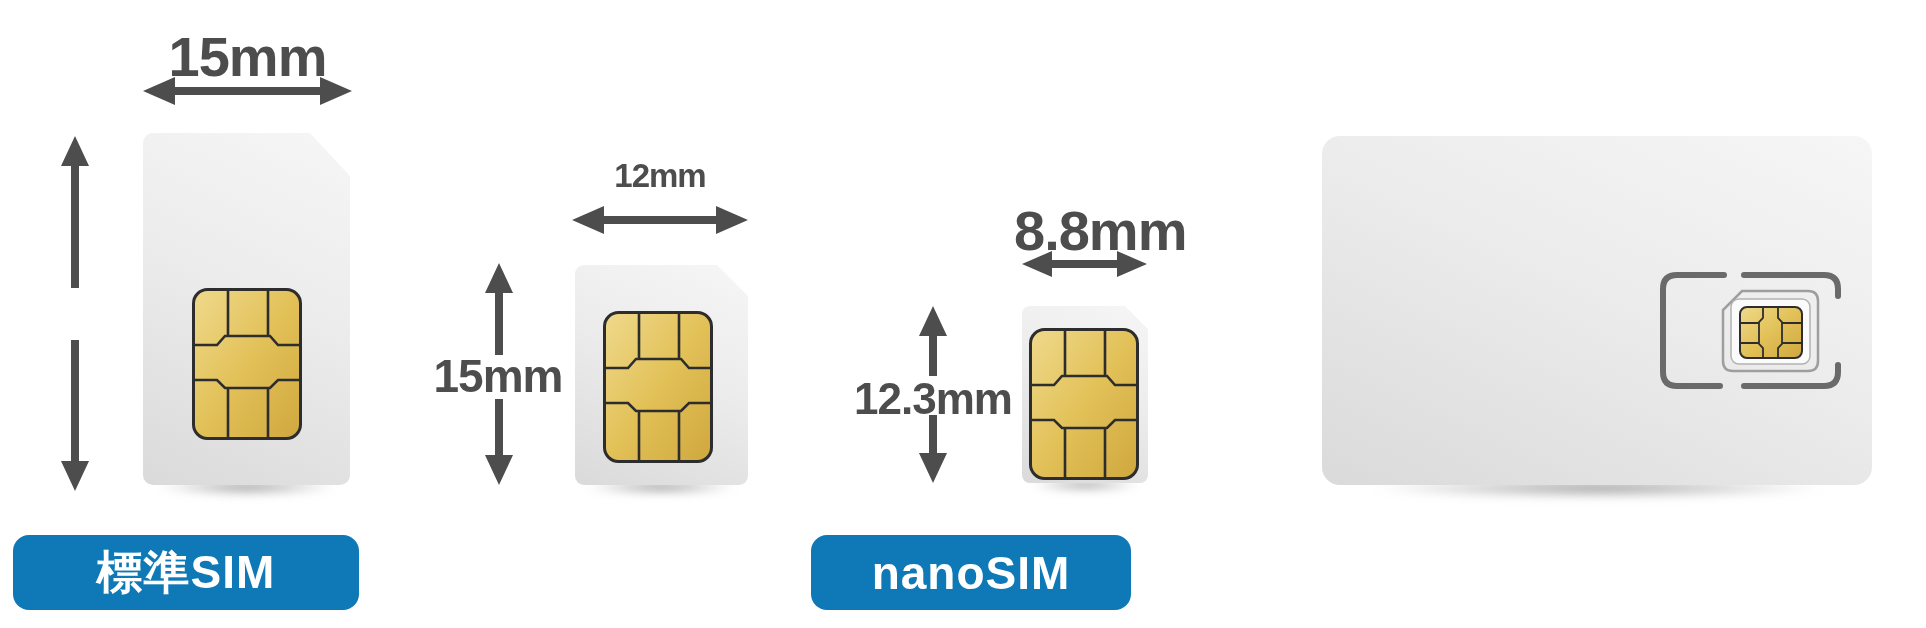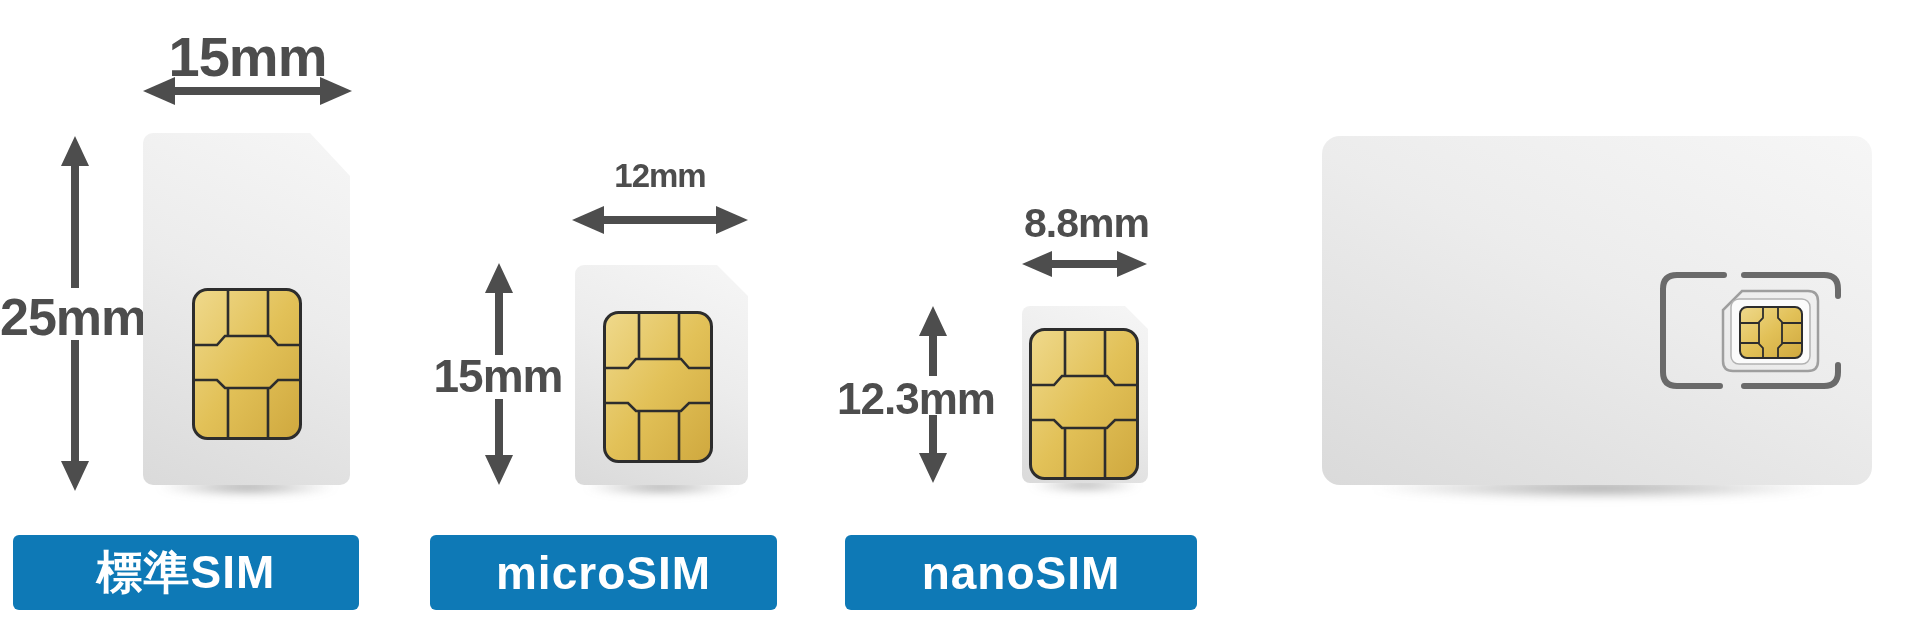--- a/index.html
+++ b/index.html
@@ -38,21 +38,21 @@
     position:absolute;
     border-radius:50%;
     background:radial-gradient(ellipse closest-side,rgba(55,55,55,0.45) 0%,rgba(90,90,90,0.18) 55%,rgba(120,120,120,0) 85%);
     filter:blur(4px);
     z-index:1;
   }
   .label-bar{
     position:absolute;
     top:522px;height:75px;
     background:#0e79b6;
-    border-radius:6px;
+    border-radius:16px;
     display:flex;align-items:center;justify-content:center;
     z-index:5;
   }
   .label-bar span{
     color:#ffffff;
     font-weight:bold;
     font-size:46px;
     letter-spacing:1px;
     white-space:nowrap;
   }
@@ -69,21 +69,20 @@
     <polygon points="0,18 32,4 32,32"></polygon>
     <polygon points="209,18 177,4 177,32"></polygon>
     <rect x="28" y="14" width="153" height="8"></rect>
   </svg>
 
   <svg class="arrow" style="left:57px;top:123px" width="36" height="152" viewBox="0 0 36 152">
     <polygon points="18,0 4,30 32,30"></polygon>
     <rect x="14" y="26" width="8" height="126"></rect>
   </svg>
 
-  <div class="dim-label" style="left:0px;top:278px;width:138px;font-size:52px">25mm</div>
 
   <svg class="arrow" style="left:57px;top:327px" width="36" height="151" viewBox="0 0 36 151">
     <rect x="14" y="0" width="8" height="125"></rect>
     <polygon points="18,151 4,121 32,121"></polygon>
   </svg>
 
   <div class="card-shadow" style="left:141px;top:463px;width:212px;height:22px"></div>
 
   <div class="sim-card" style="left:143px;top:120px;width:207px;height:352px;border-radius:10px">
     <div class="corner-cut" style="width:40px;height:43px"></div>
@@ -134,38 +133,35 @@
           <stop offset="0" stop-color="#efd98c"></stop>
             <stop offset="0.5" stop-color="#e2c158"></stop>
             <stop offset="1" stop-color="#cfa83e"></stop>
         </linearGradient>
       </defs>
       <rect x="1.5" y="1.5" width="107" height="149" rx="14" fill="url(#gold2)" stroke="#2d2d2d" stroke-width="3"></rect>
       <path d="M36,2 V48 M76,2 V48 M2,57 H25 L33,48 H78 L86,57 H108 M2,92 H25 L33,100 H78 L86,92 H108 M36,100 V150 M76,100 V150" fill="none" stroke="#2d2d2d" stroke-width="2.6"></path>
     </svg>
   </div>
 
-  <div class="label-bar" style="left:430px;width:347px">
-    <span>microSIM</span>
-  </div>
-
-  <div class="dim-label" style="left:1014px;top:190px;width:145px;font-size:41px">8.8mm</div>
+
+  <div class="dim-label" style="left:1014px;top:190px;width:145px;font-size:56px">8.8mm</div>
 
   <svg class="arrow" style="left:1022px;top:233px" width="125" height="36" viewBox="0 0 125 36">
     <polygon points="0,18 30,5 30,31"></polygon>
     <polygon points="125,18 95,5 95,31"></polygon>
     <rect x="26" y="14" width="73" height="8"></rect>
   </svg>
 
   <svg class="arrow" style="left:915px;top:293px" width="36" height="70" viewBox="0 0 36 70">
     <polygon points="18,0 4,30 32,30"></polygon>
     <rect x="14" y="26" width="8" height="44"></rect>
   </svg>
 
-  <div class="dim-label" style="left:826px;top:364px;width:180px;font-size:44px">12.3mm</div>
+  <div class="dim-label" style="left:843px;top:364px;width:180px;font-size:44px">12.3mm</div>
 
   <svg class="arrow" style="left:915px;top:402px" width="36" height="68" viewBox="0 0 36 68">
     <rect x="14" y="0" width="8" height="42"></rect>
     <polygon points="18,68 4,38 32,38"></polygon>
   </svg>
 
   <div class="card-shadow" style="left:1020px;top:464px;width:130px;height:16px"></div>
 
   <div class="sim-card" style="left:1022px;top:293px;width:126px;height:177px;border-radius:8px">
     <div class="corner-cut" style="width:23px;height:23px"></div>
@@ -175,21 +171,21 @@
           <stop offset="0" stop-color="#efd98c"></stop>
             <stop offset="0.5" stop-color="#e2c158"></stop>
             <stop offset="1" stop-color="#cfa83e"></stop>
         </linearGradient>
       </defs>
       <rect x="1.5" y="1.5" width="107" height="149" rx="14" fill="url(#gold3)" stroke="#2d2d2d" stroke-width="3"></rect>
       <path d="M36,2 V48 M76,2 V48 M2,57 H25 L33,48 H78 L86,57 H108 M2,92 H25 L33,100 H78 L86,92 H108 M36,100 V150 M76,100 V150" fill="none" stroke="#2d2d2d" stroke-width="2.6"></path>
     </svg>
   </div>
 
-  <div class="label-bar" style="left:845px;width:352px">
+  <div class="label-bar" style="left:811px;width:320px">
     <span>nanoSIM</span>
   </div>
 
   <div class="card-shadow" style="left:1330px;top:462px;width:536px;height:26px"></div>
 
   <div class="sim-card" style="left:1322px;top:123px;width:550px;height:349px;border-radius:18px">
     <svg class="punch" style="left:330px;top:130px" width="200" height="130" viewBox="0 0 200 130">
       <defs>
         <linearGradient id="gold4" x1="0" y1="0" x2="1" y2="1">
           <stop offset="0" stop-color="#efd98c"></stop>

